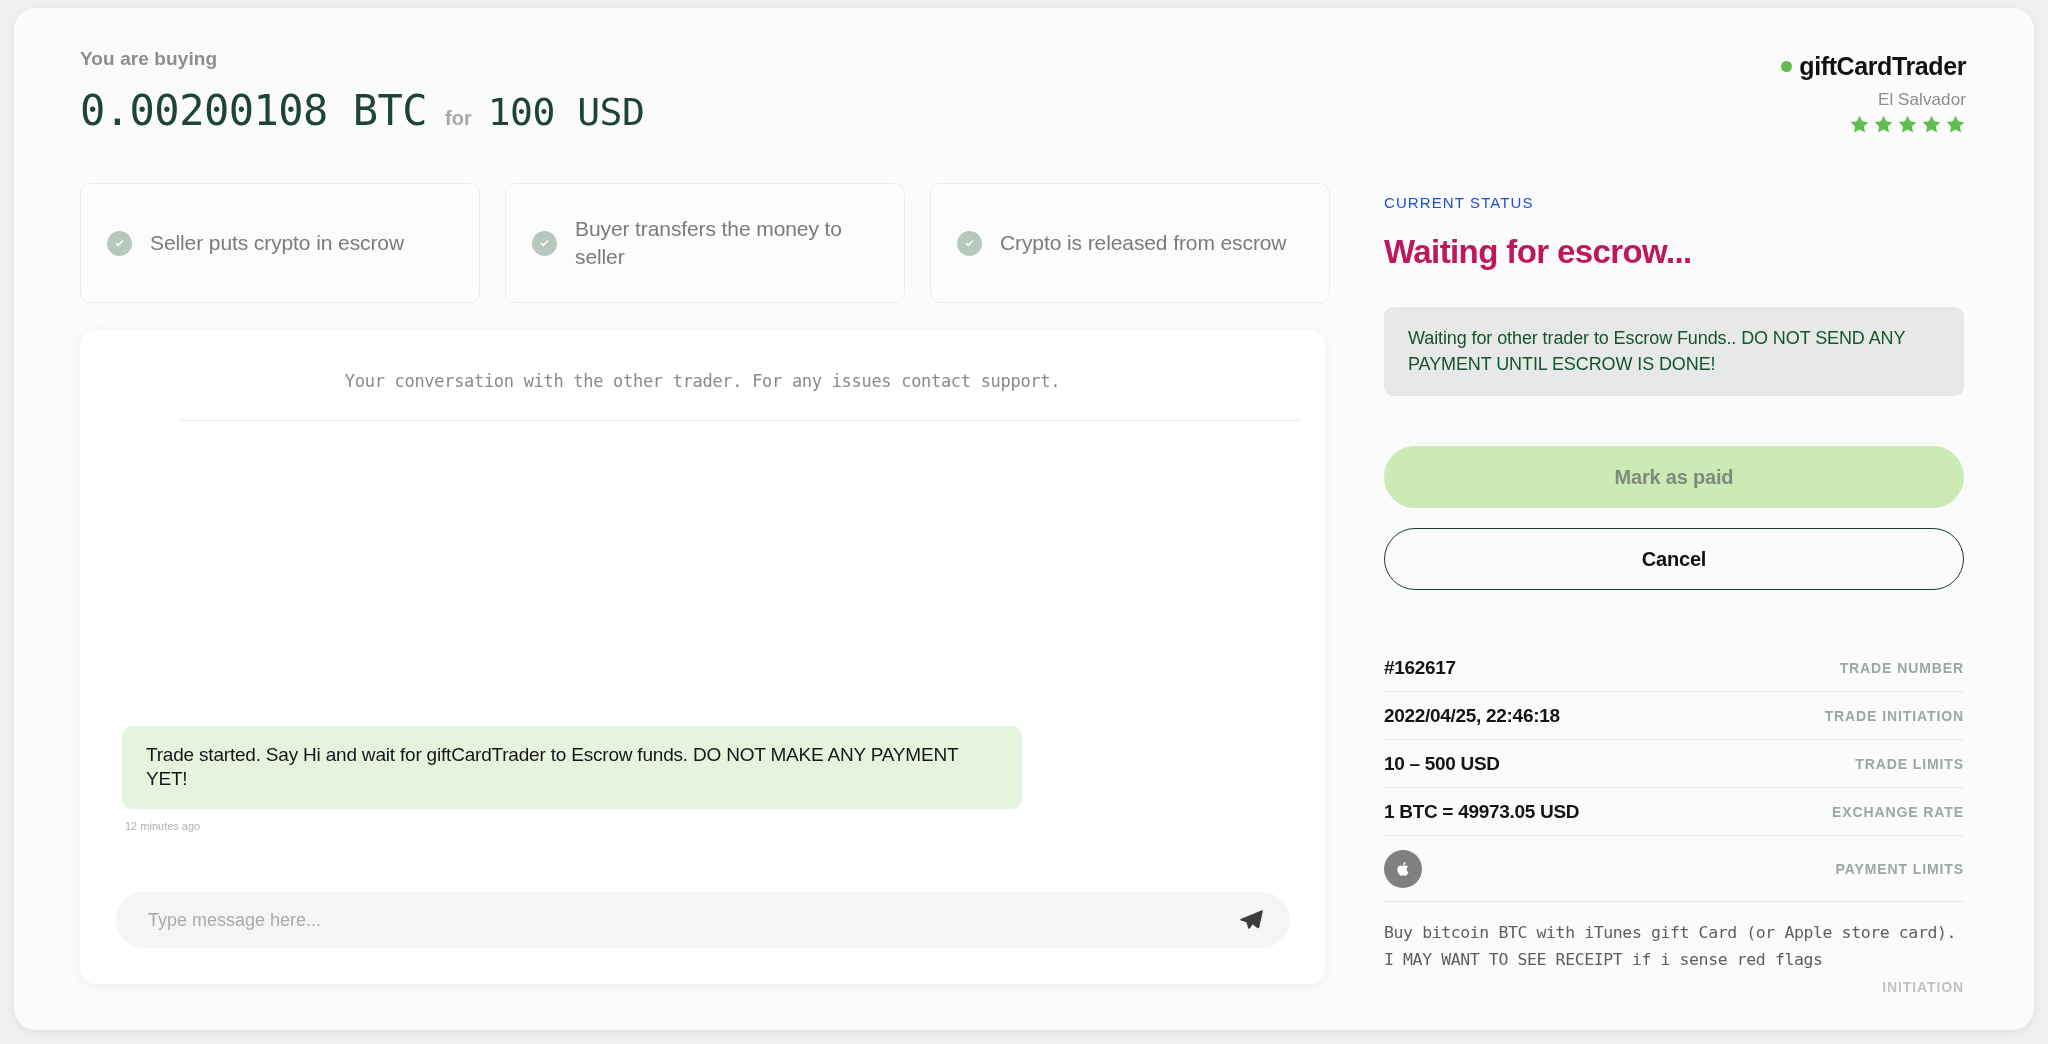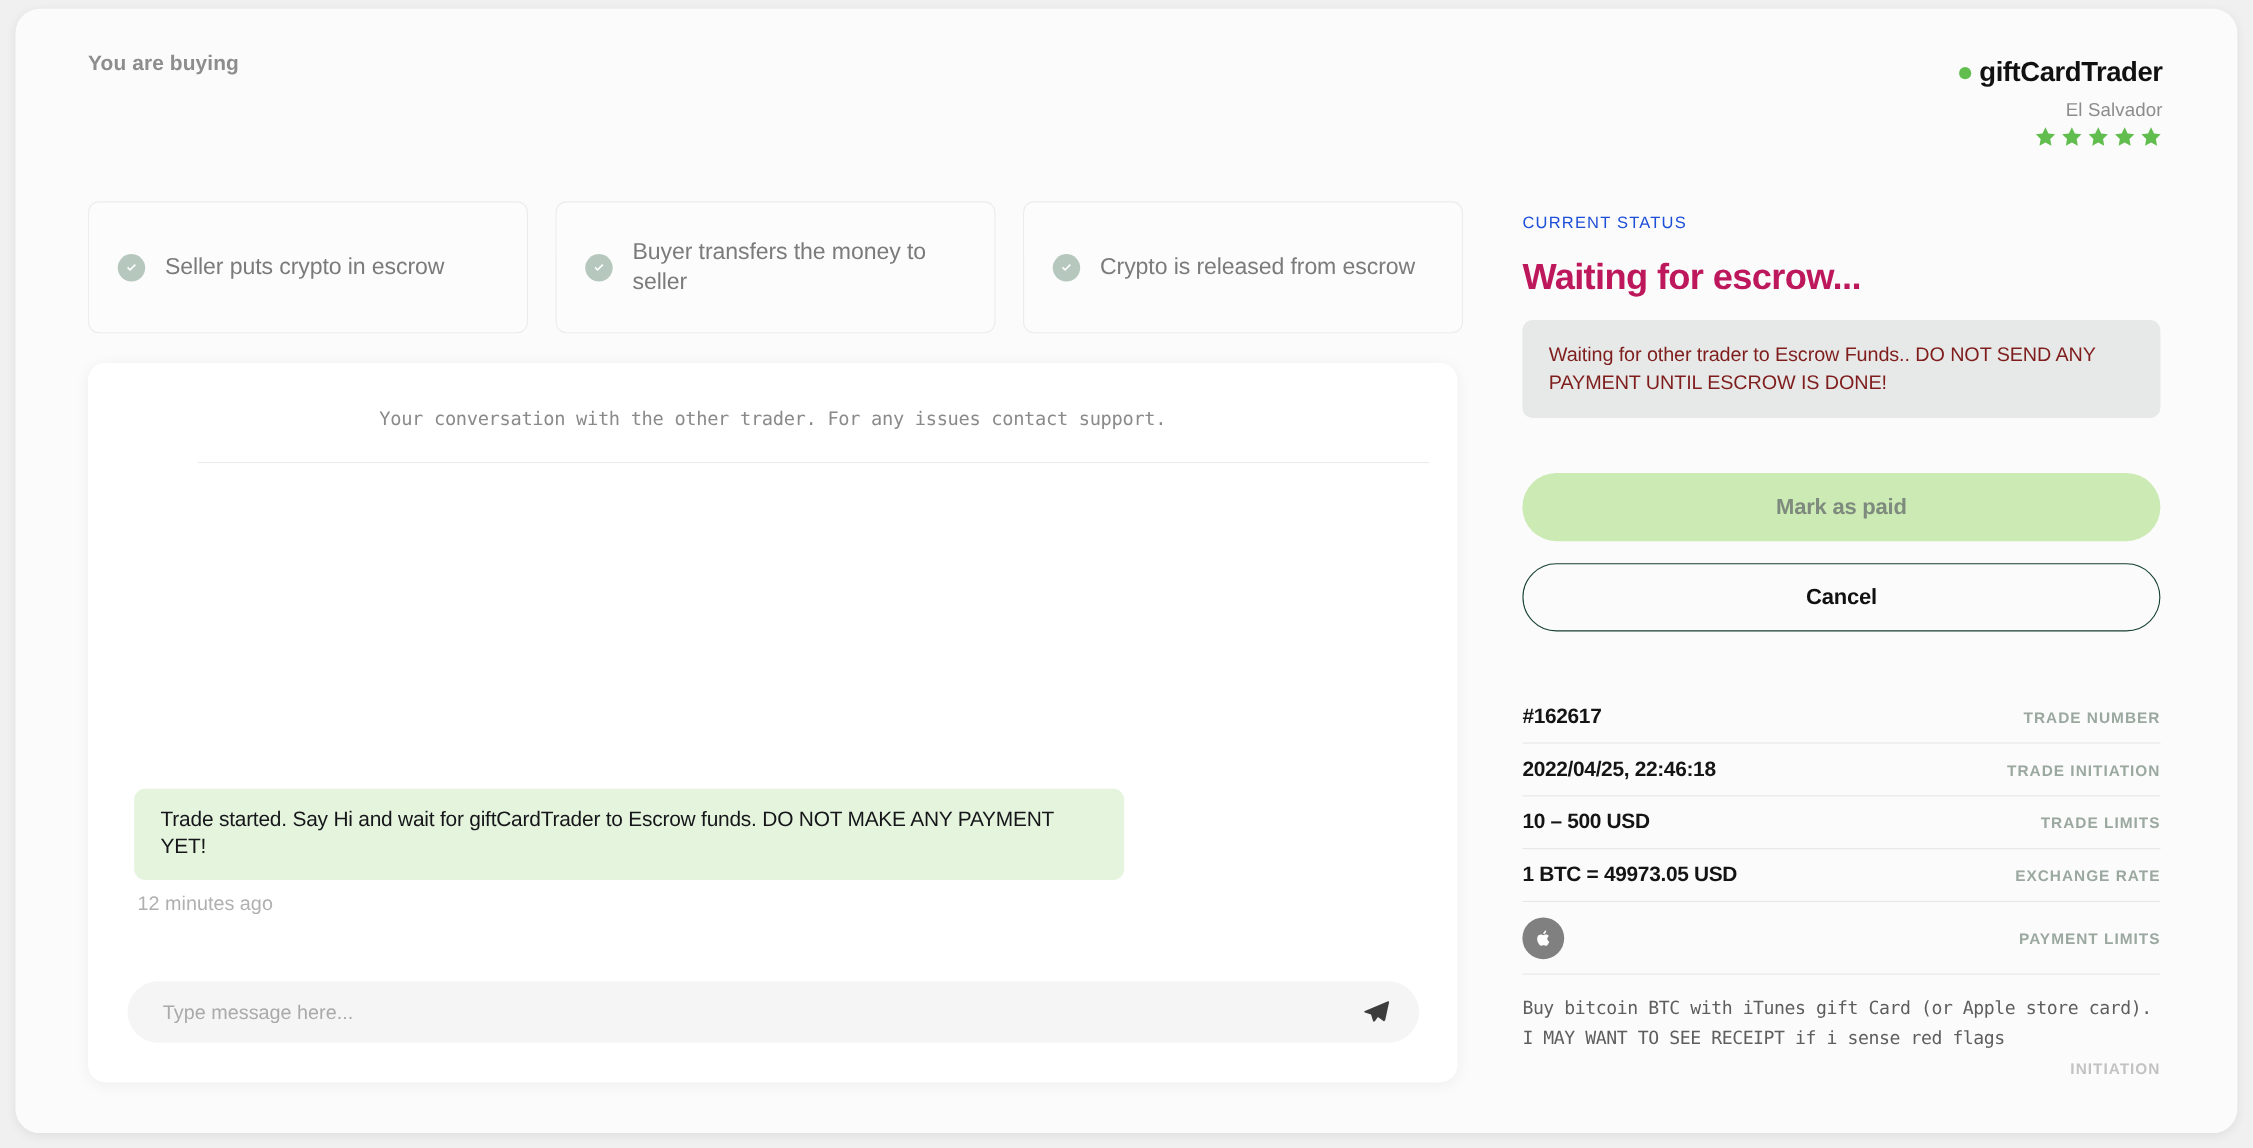--- a/index.html
+++ b/index.html
@@ -184,21 +184,21 @@
   .chat-bubble {
     background: #e4f4dd;
     border-radius: 10px;
     padding: 17px 24px;
     font-size: 19px;
     color: #16161a;
     line-height: 1.3;
     letter-spacing: -0.2px;
   }
   .chat-time {
-    font-size: 18px;
+    font-size: 11px;
     color: #b0b0b0;
     margin-top: 11px;
     margin-left: 3px;
   }
   .chat-input-wrap {
     position: absolute;
     left: 36px;
     right: 35px;
     bottom: 36px;
     height: 56px;
@@ -242,26 +242,26 @@
     letter-spacing: 1.1px;
   }
   .side-title {
     font-size: 33px;
     font-weight: bold;
     color: #be185d;
     margin-top: 22px;
     letter-spacing: -0.6px;
   }
   .side-note {
-    margin-top: 20px;
+    margin-top: 36px;
     background: #e6e9e7;
     border-radius: 9px;
     padding: 19px 24px;
     font-size: 18px;
-    color: #7f1d1d;
+    color: #14532d;
     line-height: 1.42;
     letter-spacing: -0.1px;
   }
   .btn-paid {
     margin-top: 50px;
     width: 100%;
     height: 62px;
     border: none;
     border-radius: 31px;
     background: #cbeab4;
@@ -338,20 +338,25 @@
     margin-top: 5px;
   }
 </style>
 </head>
 <body>
 
 <div class="page-card">
 
   <div class="header-amounts">
     <div class="buying-label">You are buying</div>
+    <div class="amount-row">
+      <span class="amount-main">0.00200108 BTC</span>
+      <span class="amount-for">for</span>
+      <span class="amount-fiat">100 USD</span>
+    </div>
   </div>
 
   <div class="brand-block">
     <div class="brand-name-row">
       <span class="brand-dot"></span>
       <span class="brand-name">giftCardTrader</span>
     </div>
     <div class="brand-country">El Salvador</div>
     <div class="brand-stars">
       <svg width="21" height="21" viewBox="0 0 24 24">

